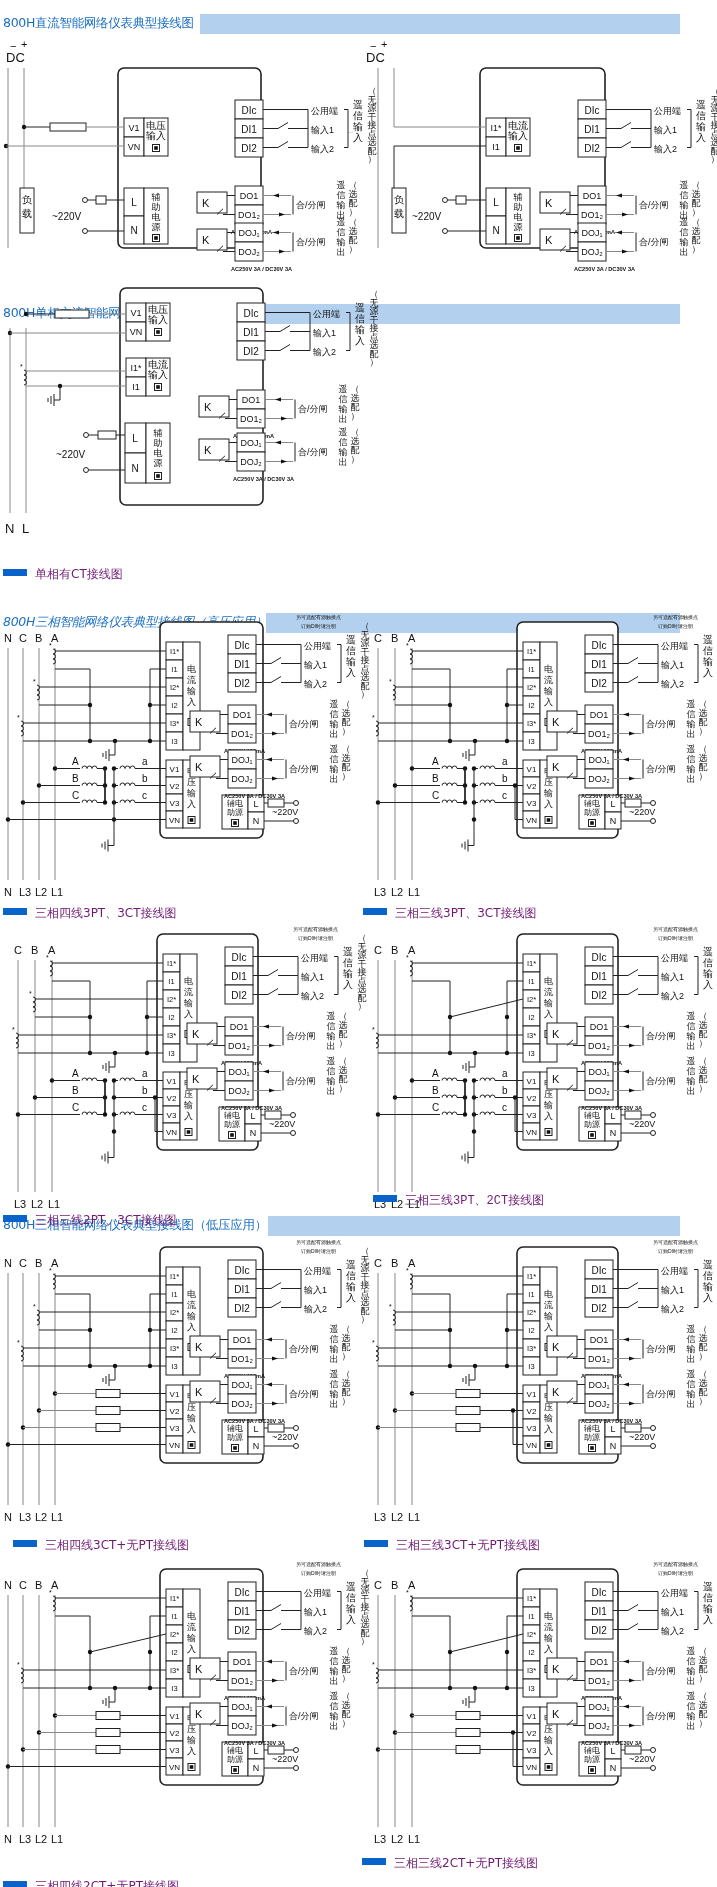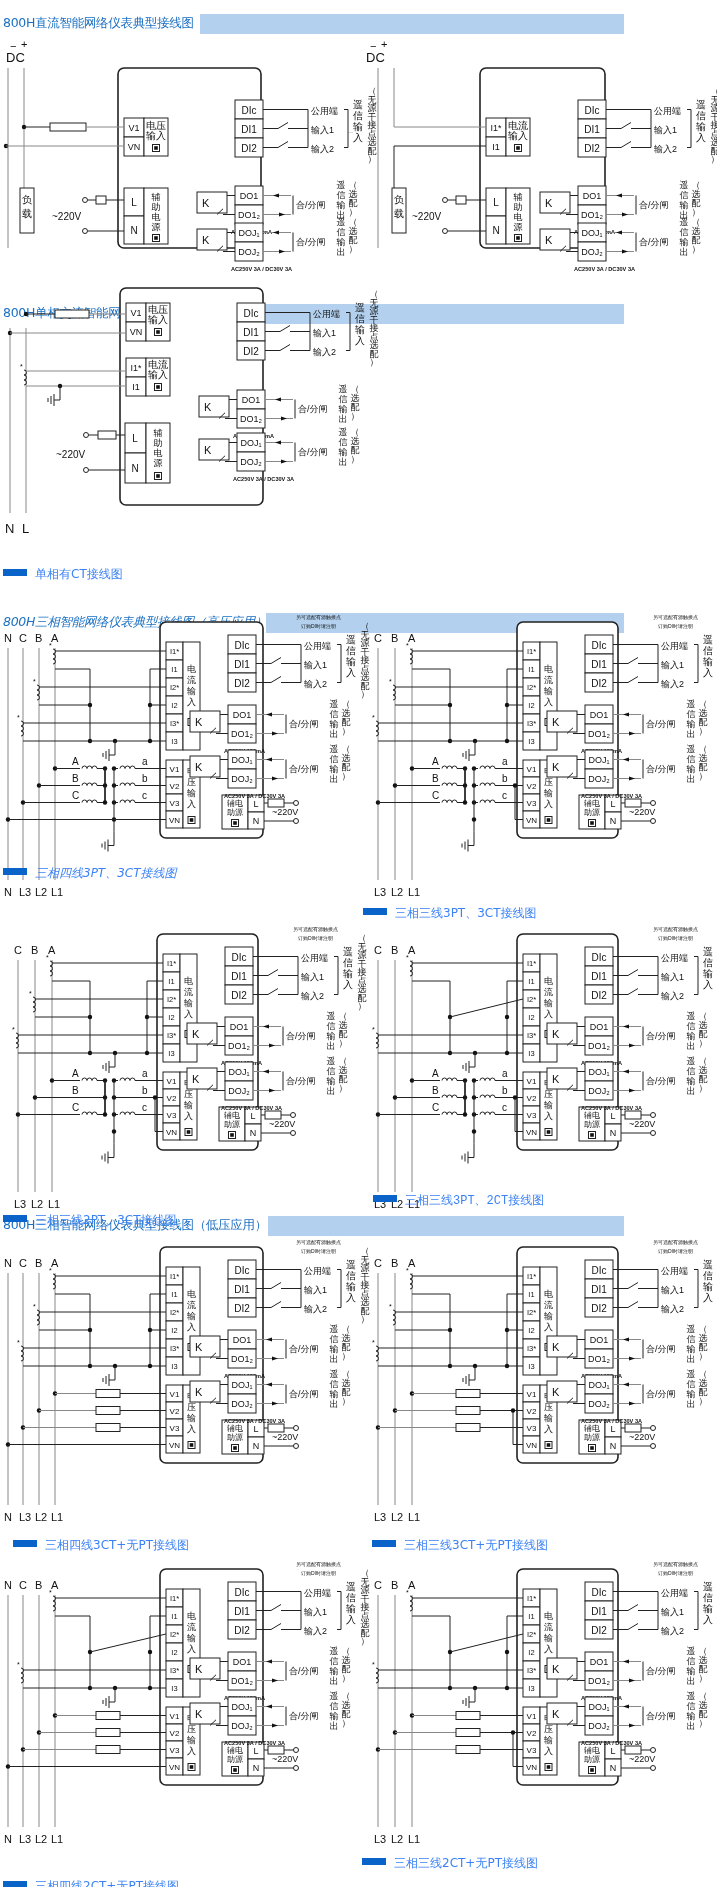--- a/index.html
+++ b/index.html
@@ -1,20 +1,20 @@
 <!DOCTYPE html>
 <html><head>
 <meta charset="utf-8">
 <style>
   html,body{margin:0;padding:0;background:#fff;}
   body{width:717px;height:1887px;position:relative;overflow:hidden;font-family:"DejaVu Sans",sans-serif;color:#222;}
-  .section-header{position:absolute;left:0;width:624px;height:20px;}
+  .section-header{position:absolute;left:0;width:680px;height:20px;}
   .section-title{position:absolute;left:3px;top:1px;font-size:12.5px;color:#1b6fc2;white-space:nowrap;font-family:"DejaVu Sans",sans-serif;letter-spacing:-0.3px;}
   .section-bar{position:absolute;top:0;height:20px;right:0;background:#b3d1ee;}
-  .caption{position:absolute;height:16px;font-size:12px;color:#3b82f6;white-space:nowrap;}
+  .caption{position:absolute;height:16px;font-size:12px;color:#701a75;white-space:nowrap;}
   .caption .swatch{display:inline-block;width:24px;height:7px;background:#0a63c9;vertical-align:middle;margin-right:8px;position:relative;top:-2px;}
   svg.diag{position:absolute;overflow:visible;}
   svg text{font-family:"Liberation Sans","DejaVu Sans",sans-serif;fill:#111;}
 </style>
 </head>
 <body>
 
 <div class="section-header" style="top:14px;">
   <span class="section-title">800H直流智能网络仪表典型接线图</span>
   <div class="section-bar" style="left:200px;"></div>
@@ -2113,20 +2113,20 @@
     <text x="331" y="142" font-size="9" text-anchor="middle" font-weight="normal">输</text>
     <text x="331" y="152" font-size="9" text-anchor="middle" font-weight="normal">出</text>
     <text x="343" y="122" font-size="9" text-anchor="middle" font-weight="normal">（</text>
     <text x="343" y="131" font-size="9" text-anchor="middle" font-weight="normal">选</text>
     <text x="343" y="140" font-size="9" text-anchor="middle" font-weight="normal">配</text>
     <text x="343" y="149" font-size="9" text-anchor="middle" font-weight="normal">）</text>
     <text x="221" y="168" font-size="5.6" text-anchor="start" font-weight="bold">AC250V  3A  /  DC30V  3A</text>
   </svg>
 
 <div class="caption" style="left:3px;top:566px;"><span class="swatch"></span><span>单相有CT接线图</span></div>
-<div class="caption" style="left:3px;top:865px;font-style:italic;"><span class="swatch"></span><span>三相四线3PT、3CT接线图</span></div>
+<div class="caption" style="left:3px;top:905px;"><span class="swatch"></span><span>三相四线3PT、3CT接线图</span></div>
 <div class="caption" style="left:363px;top:905px;"><span class="swatch"></span><span>三相三线3PT、3CT接线图</span></div>
 <div class="caption" style="left:3px;top:1192px;margin-top:20px;"><span class="swatch"></span><span>三相三线2PT、3CT接线图</span></div>
 <div class="caption" style="left:373px;top:1192px;font-family:Liberation Mono, monospace;"><span class="swatch"></span><span>三相三线3PT、2CT接线图</span></div>
 <div class="caption" style="left:13px;top:1537px;"><span class="swatch"></span><span>三相四线3CT+无PT接线图</span></div>
-<div class="caption" style="left:372px;top:1537px;"><span class="swatch"></span><span>三相三线3CT+无PT接线图</span></div>
+<div class="caption" style="left:364px;top:1537px;"><span class="swatch"></span><span>三相三线3CT+无PT接线图</span></div>
 <div class="caption" style="left:3px;top:1855px;margin-top:23px;"><span class="swatch"></span><span>三相四线2CT+无PT接线图</span></div>
 <div class="caption" style="left:362px;top:1855px;"><span class="swatch"></span><span>三相三线2CT+无PT接线图</span></div>
 
 </body></html>

